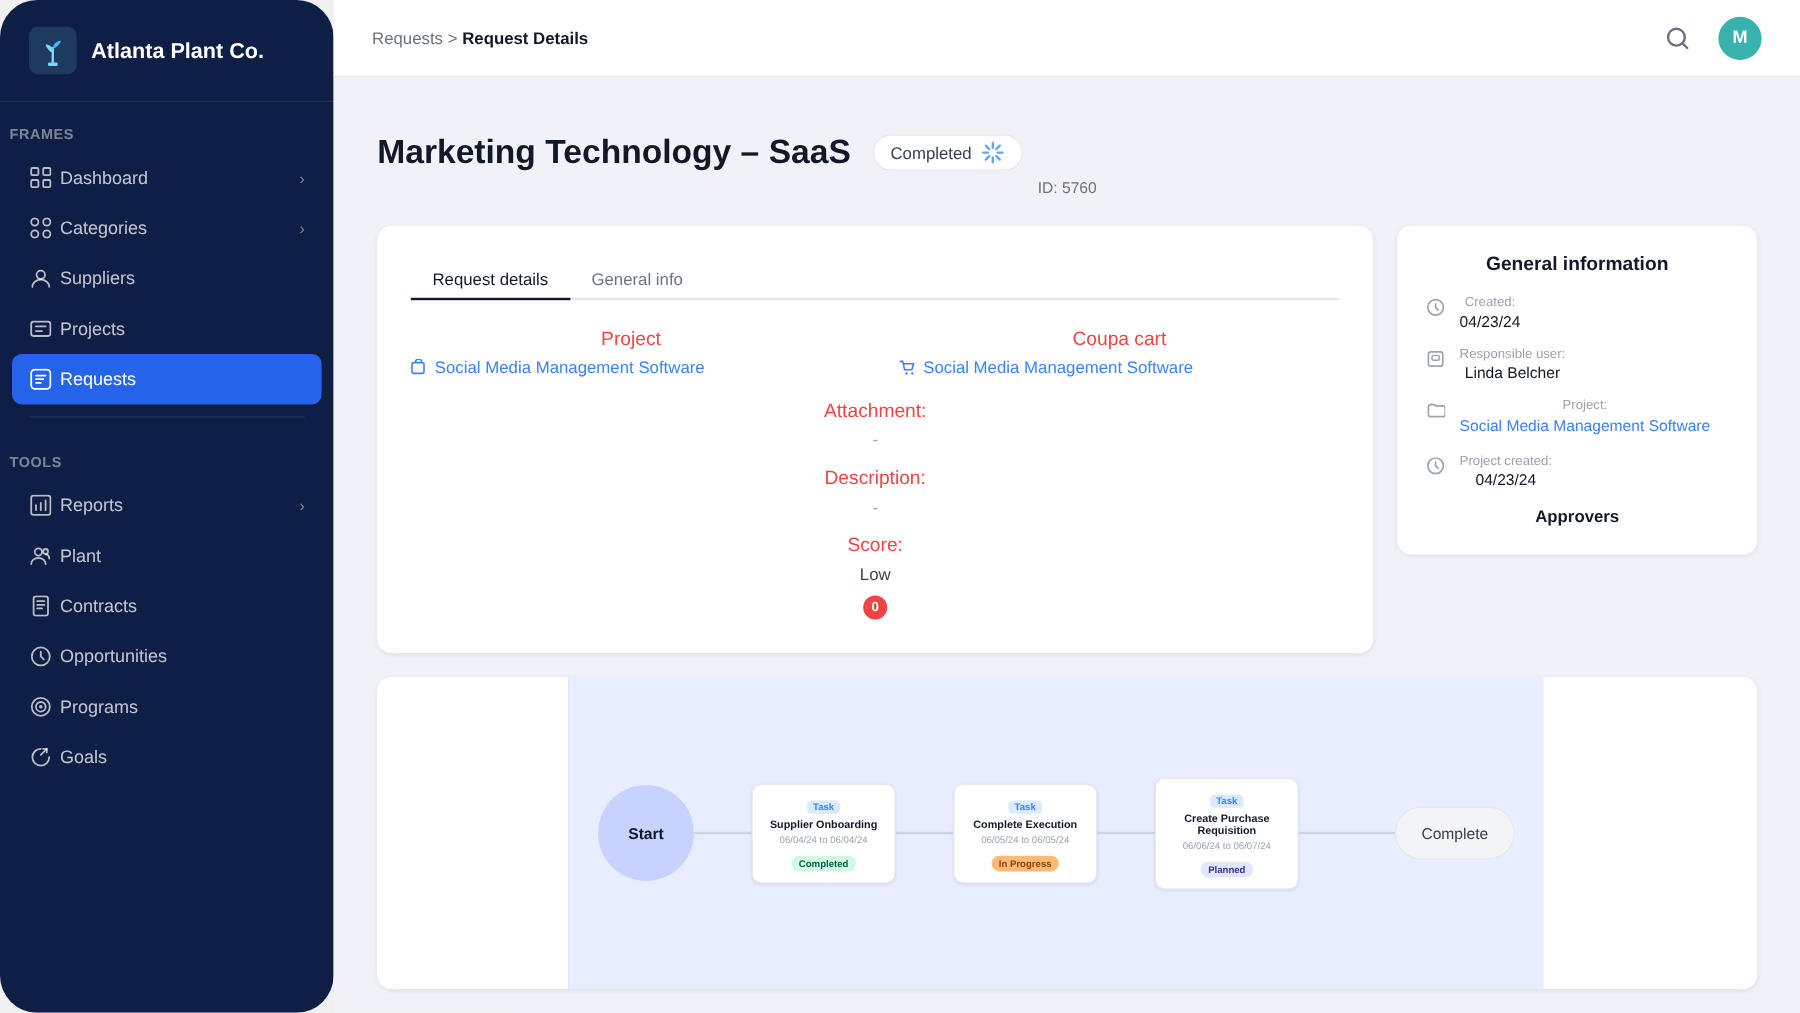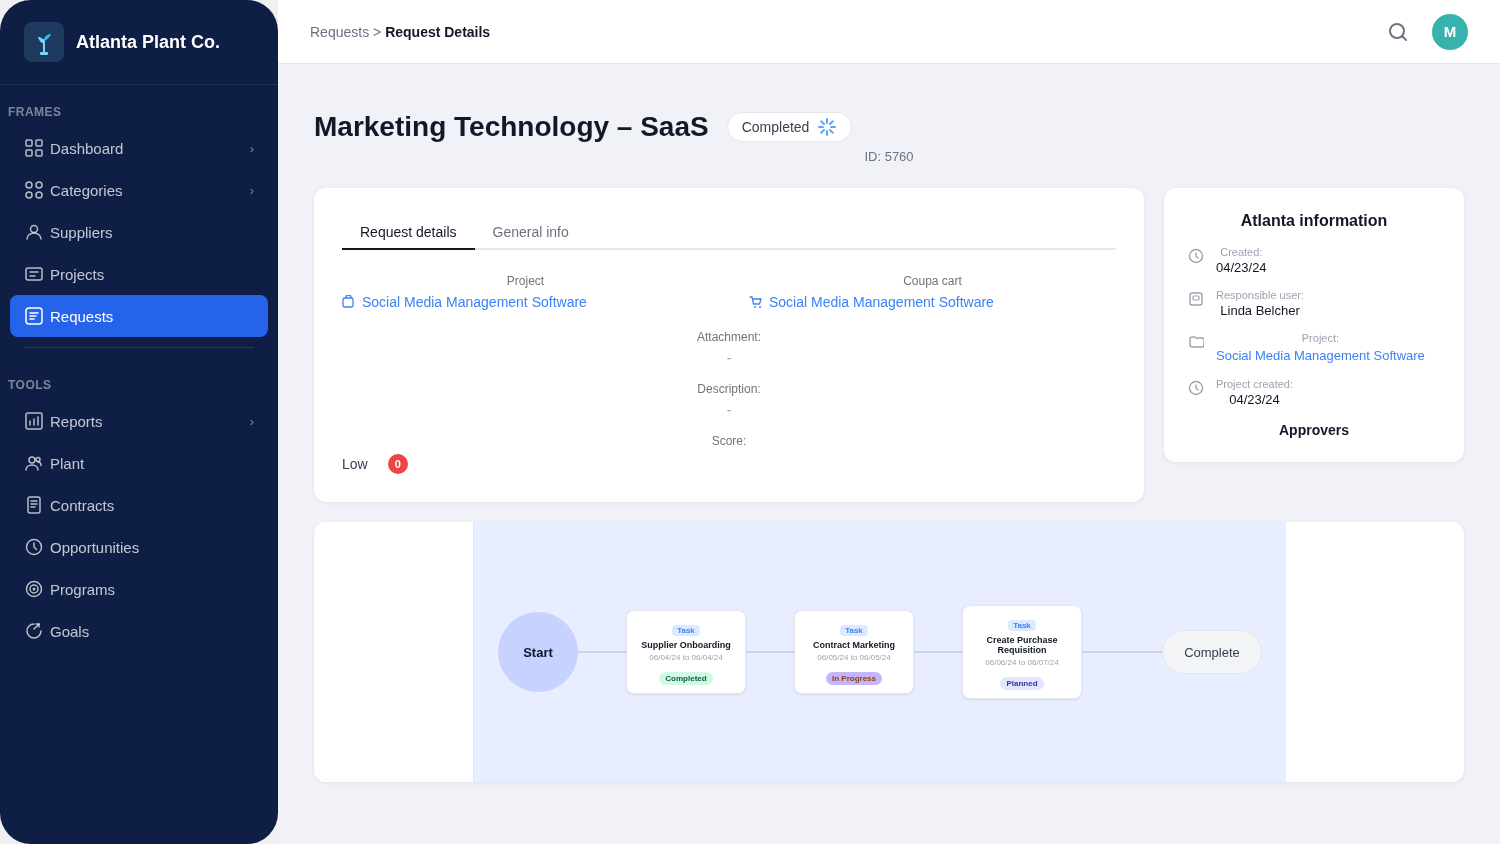--- a/index.html
+++ b/index.html
@@ -40,26 +40,26 @@
     .side-card { background: #fff; border-radius: 12px; padding: 24px; width: 300px; flex-shrink: 0; box-shadow: 0 1px 4px rgba(0,0,0,0.07); }
 
     
     .tabs { display: flex; gap: 0; border-bottom: 2px solid #e5e7eb; margin-bottom: 24px; }
     .tab { padding: 8px 18px; font-size: 14px; font-weight: 500; color: #6b7280; cursor: pointer; border-bottom: 2px solid transparent; margin-bottom: -2px; }
     .tab.active { color: #111827; border-bottom: 2px solid #111827; }
 
     
     .fields-row { display: flex; gap: 40px; margin-bottom: 20px; }
     .field { flex: 1; }
-    .field-label { font-size: 12px; color: #737373; margin-bottom: 6px; }
+    .field-label { font-size: 16px; color: #ef4444; margin-bottom: 6px; }
     .field-link { color: #3b82f6; text-decoration: none; font-size: 14px; display: flex; align-items: center; gap: 6px; }
     .field-dash { color: #9ca3af; font-size: 14px; }
 
     
-    .score-row { display: flex; align-items: center; gap: 20px; margin-top: 0; }
+    .score-row { display: flex; align-items: center; gap: 10px; margin-top: 0; flex-direction: column; }
     .score-value { font-size: 14px; color: #374151; font-weight: 500; }
     .score-badge { background: #ef4444; color: #fff; border-radius: 50%; width: 20px; height: 20px; display: flex; align-items: center; justify-content: center; font-size: 11px; font-weight: 700; }
 
     
     .info-title { font-size: 16px; font-weight: 600; color: #111827; margin-bottom: 16px; }
     .info-row { display: flex; gap: 10px; margin-bottom: 14px; align-items: flex-start; }
     .info-icon { width: 18px; height: 18px; color: #9ca3af; flex-shrink: 0; margin-top: 2px; }
     .info-content { }
     .info-sub { font-size: 11px; color: #9ca3af; margin-bottom: 2px; }
     .info-val { font-size: 13px; color: #111827; font-weight: 500; }
@@ -70,21 +70,21 @@
     .workflow-card { background: #fff; border-radius: 12px; margin-top: 20px; box-shadow: 0 1px 4px rgba(0,0,0,0.07); overflow: hidden; }
     .workflow-inner { background: #e8eeff; padding: 40px 24px; min-height: 260px; display: flex; align-items: center; justify-content: flex-start; overflow-x: auto; }
     .wf-start { width: 80px; height: 80px; border-radius: 50%; background: #c7d2fe; display: flex; align-items: center; justify-content: center; font-size: 13px; color: #0f172a; font-weight: 600; flex-shrink: 0; }
     .wf-line { width: 48px; height: 2px; background: #cbd5e1; flex-shrink: 0; }
     .wf-node { background: #fff; border: 1px solid #e5e7eb; border-radius: 8px; width: 120px; padding: 8px; flex-shrink: 0; box-shadow: 0 1px 3px rgba(0,0,0,0.08); }
     .wf-node-tag { font-size: 8px; background: #dbeafe; color: #3b82f6; padding: 1px 5px; border-radius: 4px; margin-bottom: 4px; display: inline-block; font-weight: 600; }
     .wf-node-title { font-size: 9px; font-weight: 600; color: #111827; margin-bottom: 3px; }
     .wf-node-date { font-size: 8px; color: #9ca3af; margin-bottom: 5px; }
     .wf-node-status { font-size: 8px; padding: 2px 6px; border-radius: 10px; display: inline-block; font-weight: 600; }
     .wf-node-status.completed { background: #d1fae5; color: #065f46; }
-    .wf-node-status.inprogress { background: #c4b5fd; color: #92400e; }
+    .wf-node-status.inprogress { background: #fdba74; color: #92400e; }
     .wf-node-status.planned { background: #e0e7ff; color: #3730a3; }
     .wf-end { width: 100px; height: 44px; border-radius: 22px; background: #f3f4f6; border: 1px solid #e5e7eb; display: flex; align-items: center; justify-content: center; font-size: 13px; color: #374151; font-weight: 500; flex-shrink: 0; }
 
     
     svg { display: block; }
   </style>
 </head>
 <body>
 
 <nav class="sidebar">
@@ -307,21 +307,21 @@
         <div>
           <div class="field-label">Score:</div>
           <div class="score-row">
             <span class="score-value">Low</span>
             <span class="score-badge">0</span>
           </div>
         </div>
       </div>
 
       <div class="side-card">
-        <div class="info-title">Atlanta information</div>
+        <div class="info-title">General information</div>
 
         <div class="info-row">
           <span class="info-icon">
             <svg width="16" height="16" viewBox="0 0 16 16" fill="none">
                 <circle cx="8" cy="8" r="6.5" stroke="#9ca3af" stroke-width="1.4"></circle>
                 <path d="M8 5v3l2 2" stroke="#9ca3af" stroke-width="1.4" stroke-linecap="round"></path>
               </svg>
           </span>
           <div class="info-content">
             <div class="info-sub">Created:</div>
@@ -388,21 +388,21 @@
                 <span class="wf-node-tag">Task</span>
                 <div class="wf-node-title">Supplier Onboarding</div>
                 <div class="wf-node-date">06/04/24 to 06/04/24</div>
                 <span class="wf-node-status completed">Completed</span>
               </div>
             </div>
             <div class="wf-line"></div>
             <div>
               <div class="wf-node">
                 <span class="wf-node-tag">Task</span>
-                <div class="wf-node-title">Contract Marketing</div>
+                <div class="wf-node-title">Complete Execution</div>
                 <div class="wf-node-date">06/05/24 to 06/05/24</div>
                 <span class="wf-node-status inprogress">In Progress</span>
               </div>
             </div>
             <div class="wf-line"></div>
             <div>
               <div class="wf-node">
                 <span class="wf-node-tag">Task</span>
                 <div class="wf-node-title">Create Purchase Requisition</div>
                 <div class="wf-node-date">06/06/24 to 06/07/24</div>

